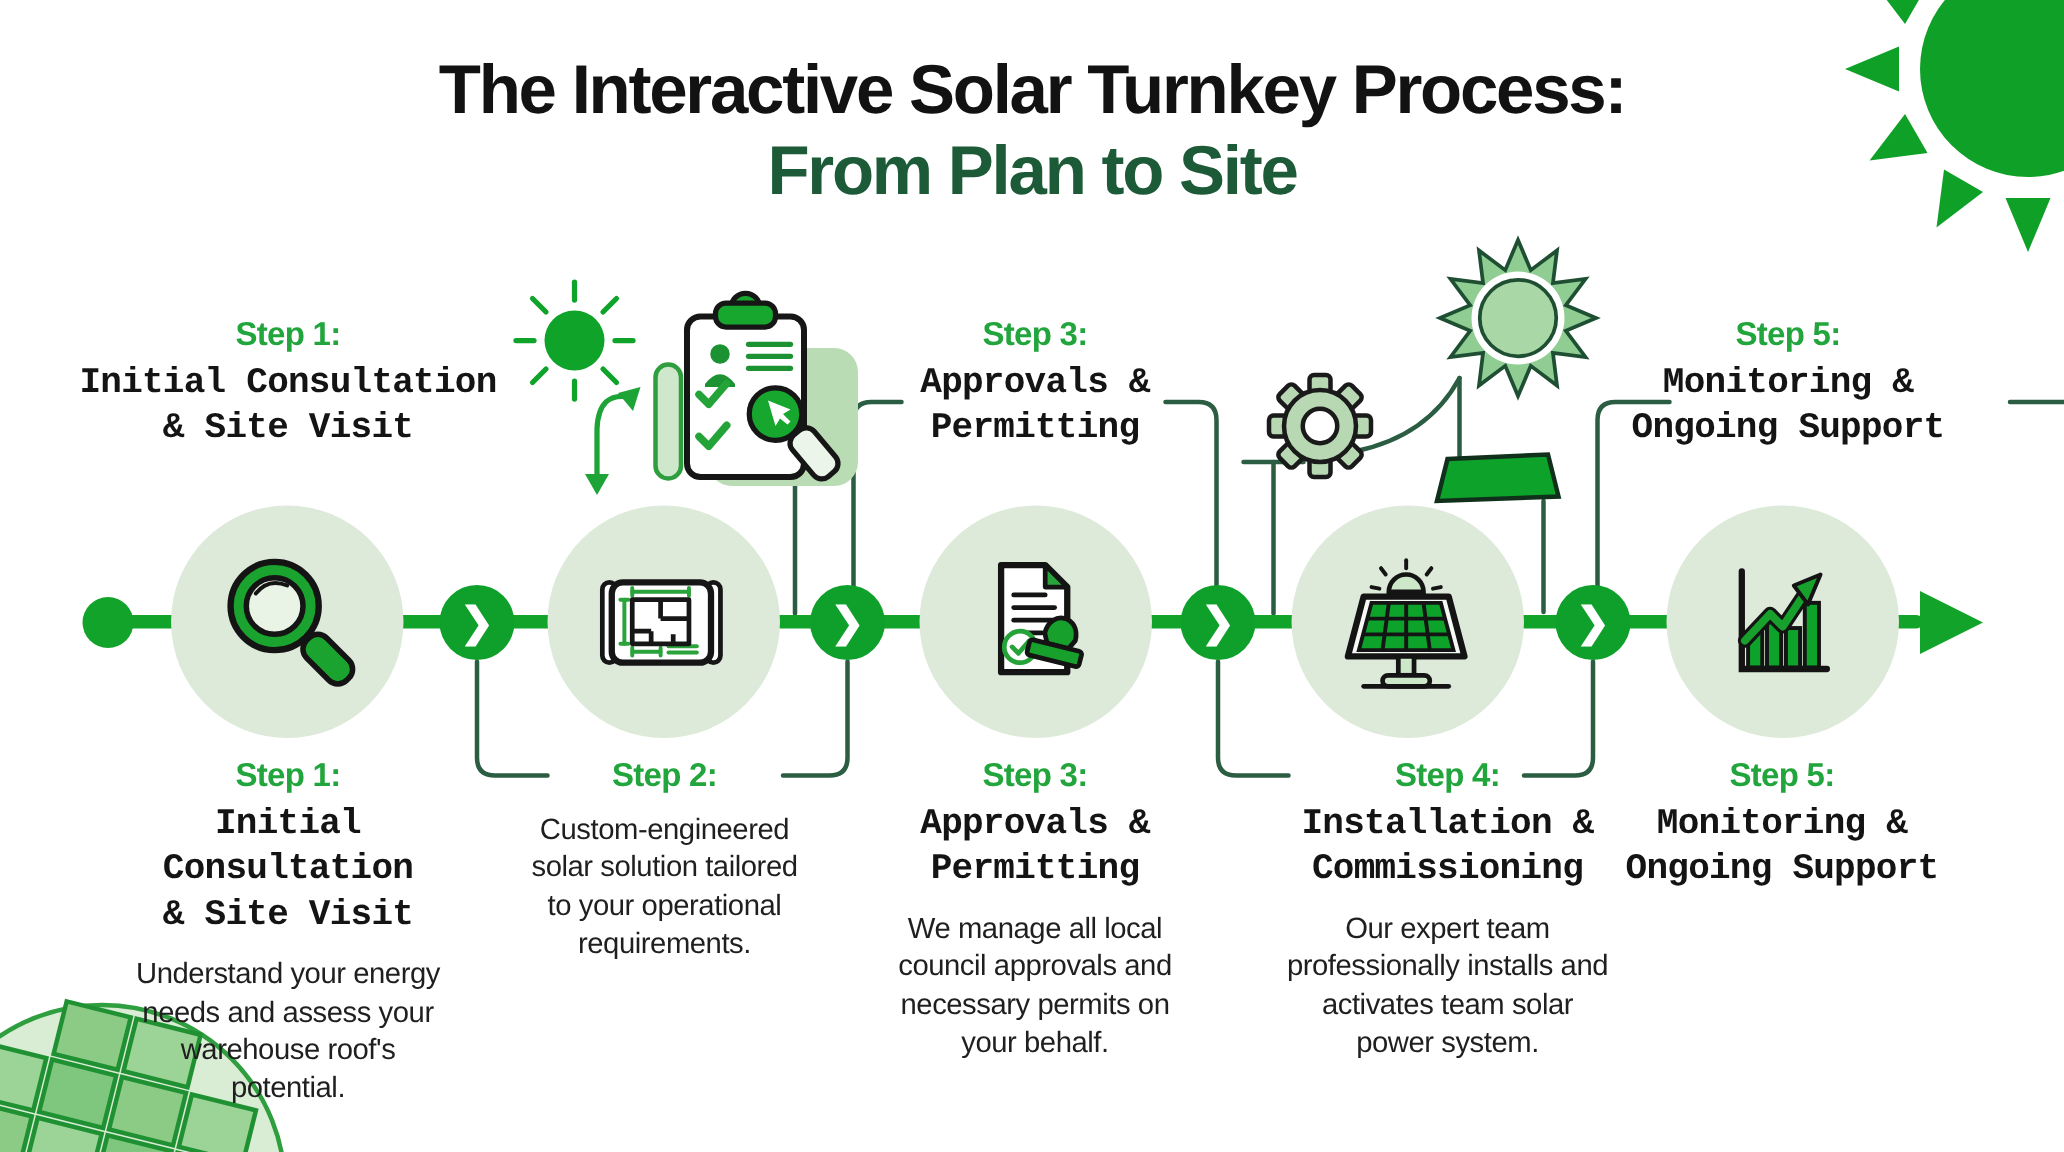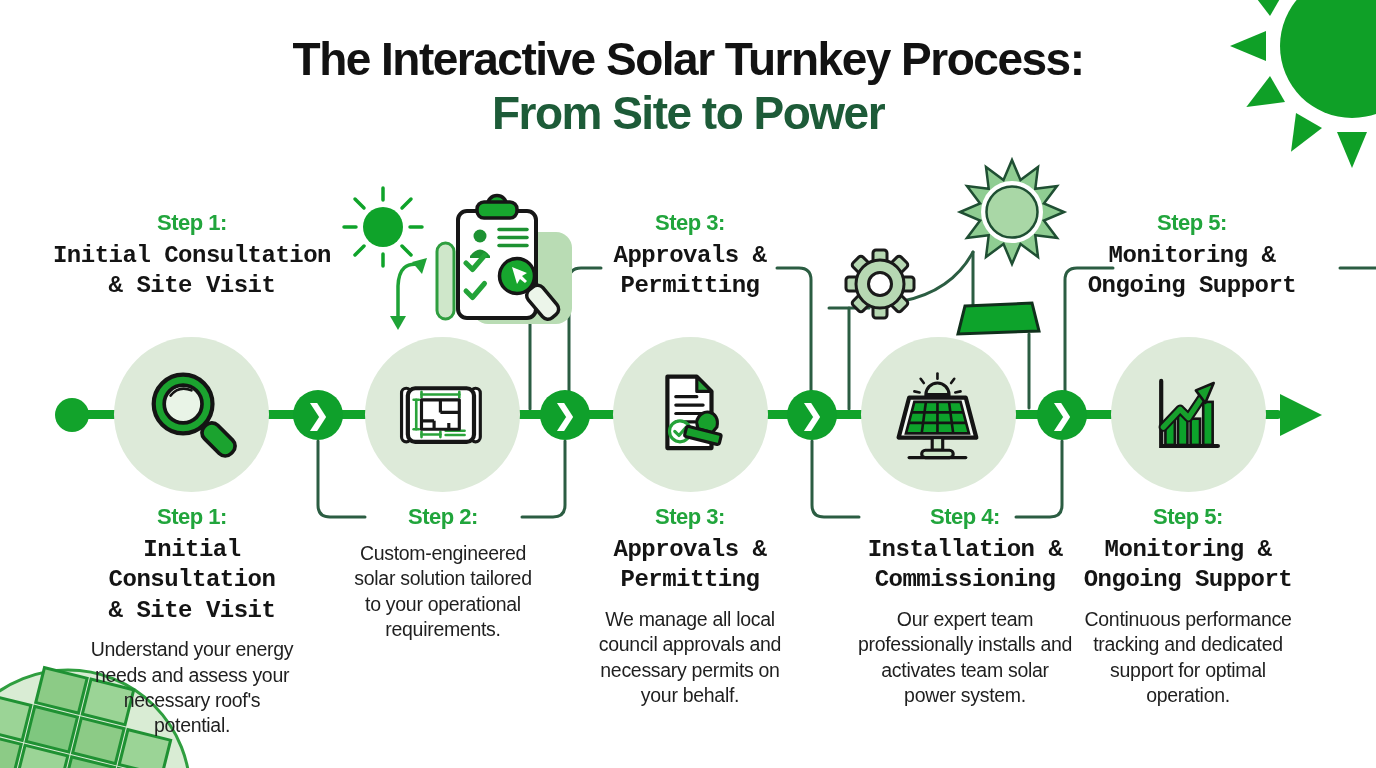--- a/index.html
+++ b/index.html
@@ -200,21 +200,21 @@
       <circle r="25.5" fill="#a9d7a6" stroke="#1f4f33" stroke-width="2.5"></circle>
     </g>
 
     <g>
       <polygon points="965,306 1032,303 1039,331 958,334" fill="#0da32b" stroke="#10301c" stroke-width="3"></polygon>
     </g>
   </svg>
 
   <div class="header">
     <div class="title-1">The Interactive Solar Turnkey Process:</div>
-    <div class="title-2">From Site to Power</div>
+    <div class="title-2">From Plan to Site</div>
   </div>
 
   <div class="top-step t1">
     <div class="step-label">Step 1:</div>
     <div class="step-title">Initial Consultation
 &amp; Site Visit</div>
   </div>
   <div class="top-step t3">
     <div class="step-label">Step 3:</div>
     <div class="step-title">Approvals &amp;
@@ -337,21 +337,21 @@
   <div class="chev c4">
       <span>❯</span>
     </div>
 
   <div class="bottom-step b1">
     <div class="step-label">Step 1:</div>
     <div class="step-title">Initial Consultation
 &amp; Site Visit</div>
     <div class="step-desc">Understand your energy
 needs and assess your
-necessary roof's
+warehouse roof's
 potential.</div>
   </div>
   <div class="bottom-step b2">
     <div class="step-label">Step 2:</div>
     <div class="step-desc">Custom-engineered
 solar solution tailored
 to your operational
 requirements.</div>
   </div>
   <div class="bottom-step b3">
@@ -369,19 +369,15 @@
 Commissioning</div>
     <div class="step-desc">Our expert team
 professionally installs and
 activates team solar
 power system.</div>
   </div>
   <div class="bottom-step b5">
     <div class="step-label">Step 5:</div>
     <div class="step-title">Monitoring &amp;
 Ongoing Support</div>
-    <div class="step-desc">Continuous performance
-tracking and dedicated
-support for optimal
-operation.</div>
   </div>
 
 </div>
 
 </body></html>

